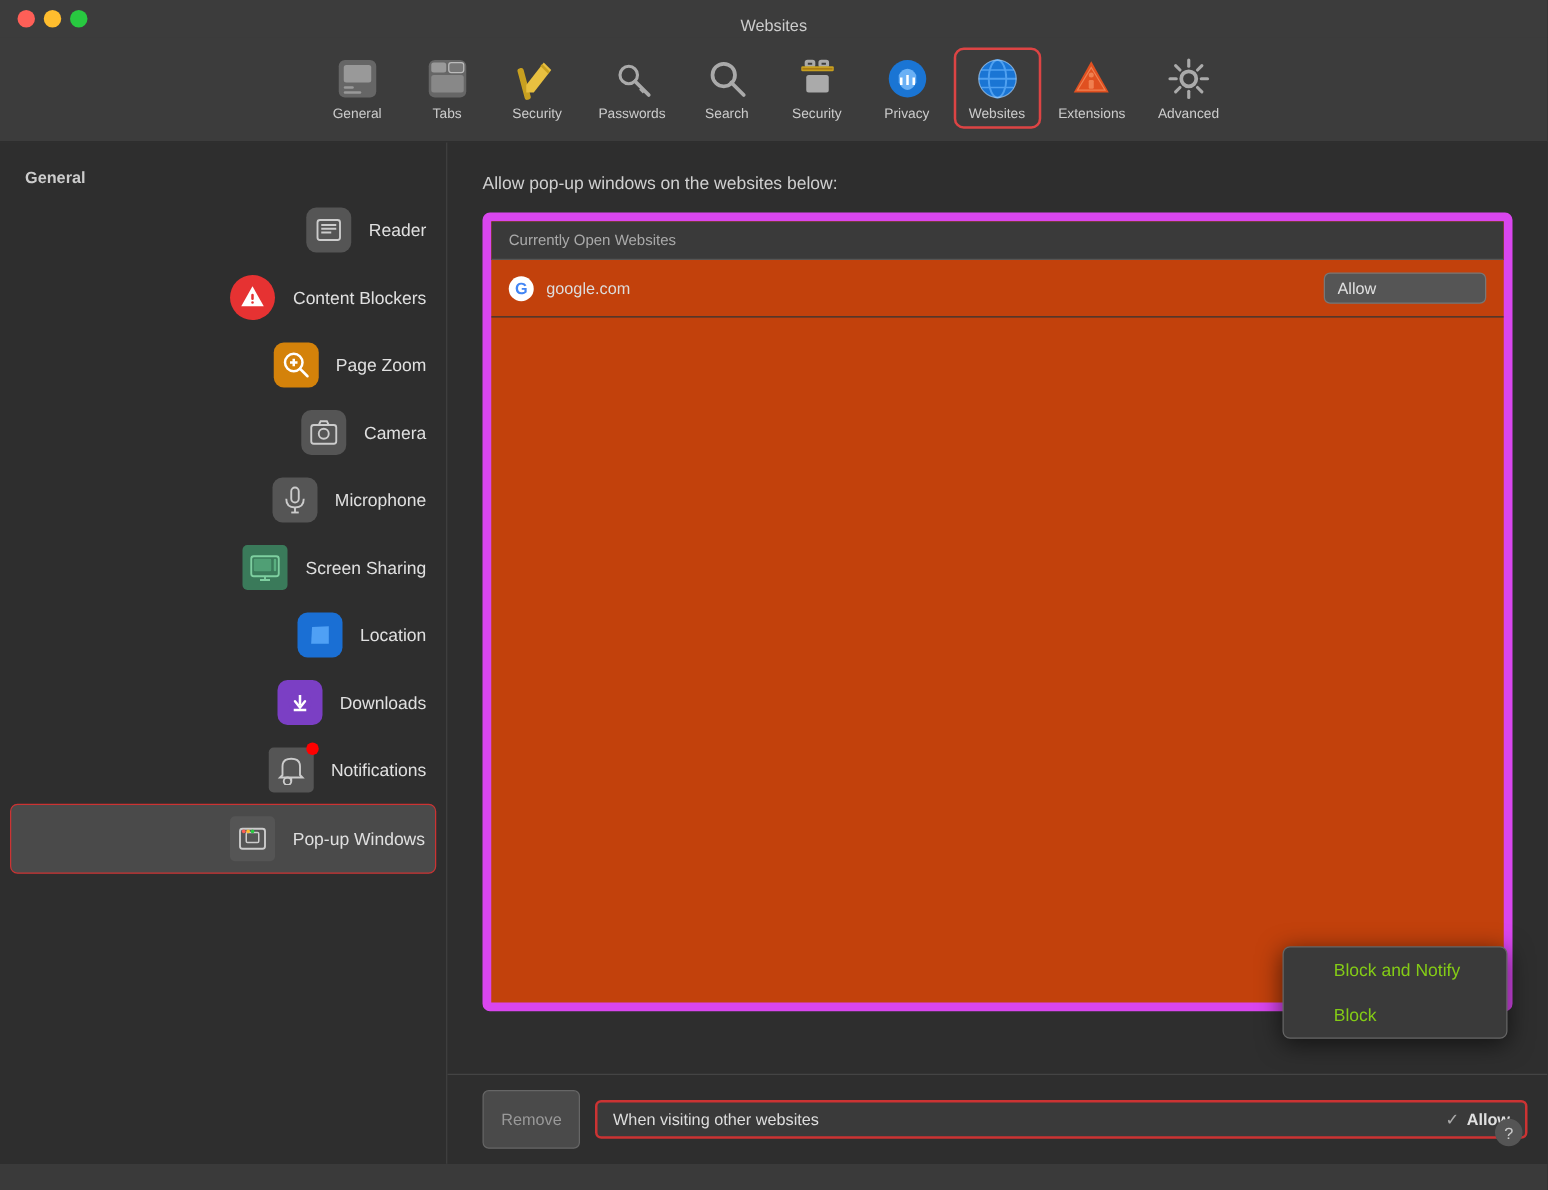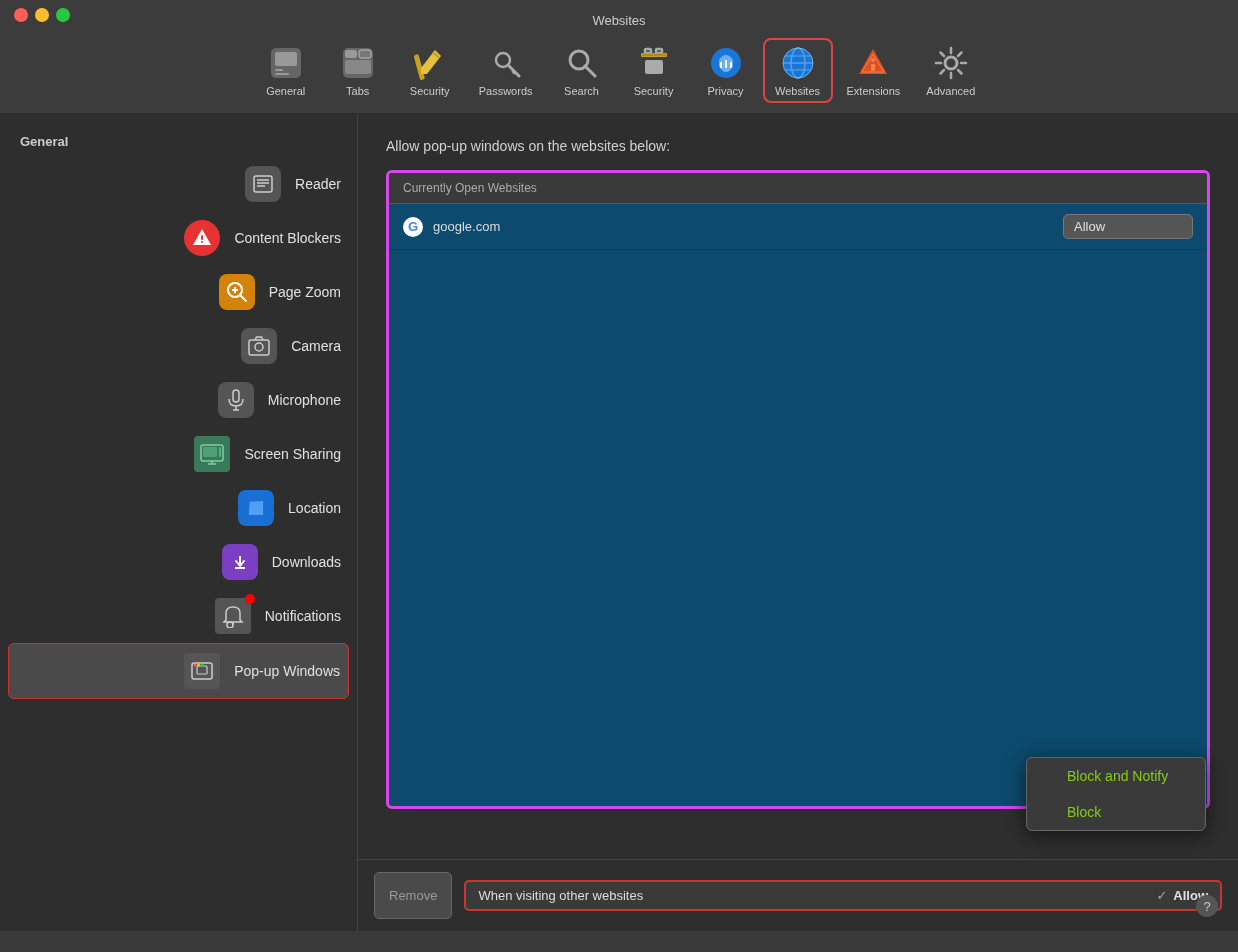--- a/index.html
+++ b/index.html
@@ -155,22 +155,22 @@
       padding: 24px 28px;
       background: #2e2e2e;
       position: relative;
     }
     .panel-title {
       font-size: 14px;
       color: #d0d0d0;
       margin-bottom: 16px;
     }
     .websites-table {
-      background: #0c4a6e;
-      border: 3px solid #d946ef;
+      background: #c2410c;
+      border: 7px solid #d946ef;
       border-radius: 6px;
       overflow: hidden;
       height: calc(100% - 130px);
     }
     .table-header {
       background: #3a3a3a;
       padding: 8px 14px;
       font-size: 12px;
       color: #aaa;
       border-bottom: 1px solid #555;
@@ -229,20 +229,21 @@
       gap: 12px;
     }
     .remove-btn {
       background: #4a4a4a;
       border: 1px solid #666;
       border-radius: 5px;
       color: #999;
       font-size: 13px;
       padding: 15px 14px;
       cursor: pointer;
+      margin-left: 12px;
     }
     .other-websites-row {
       flex: 1;
       display: flex;
       align-items: center;
       justify-content: space-between;
       background: #3a3a3a;
       border: 2px solid #cc3333;
       border-radius: 5px;
       padding: 6px 12px;

